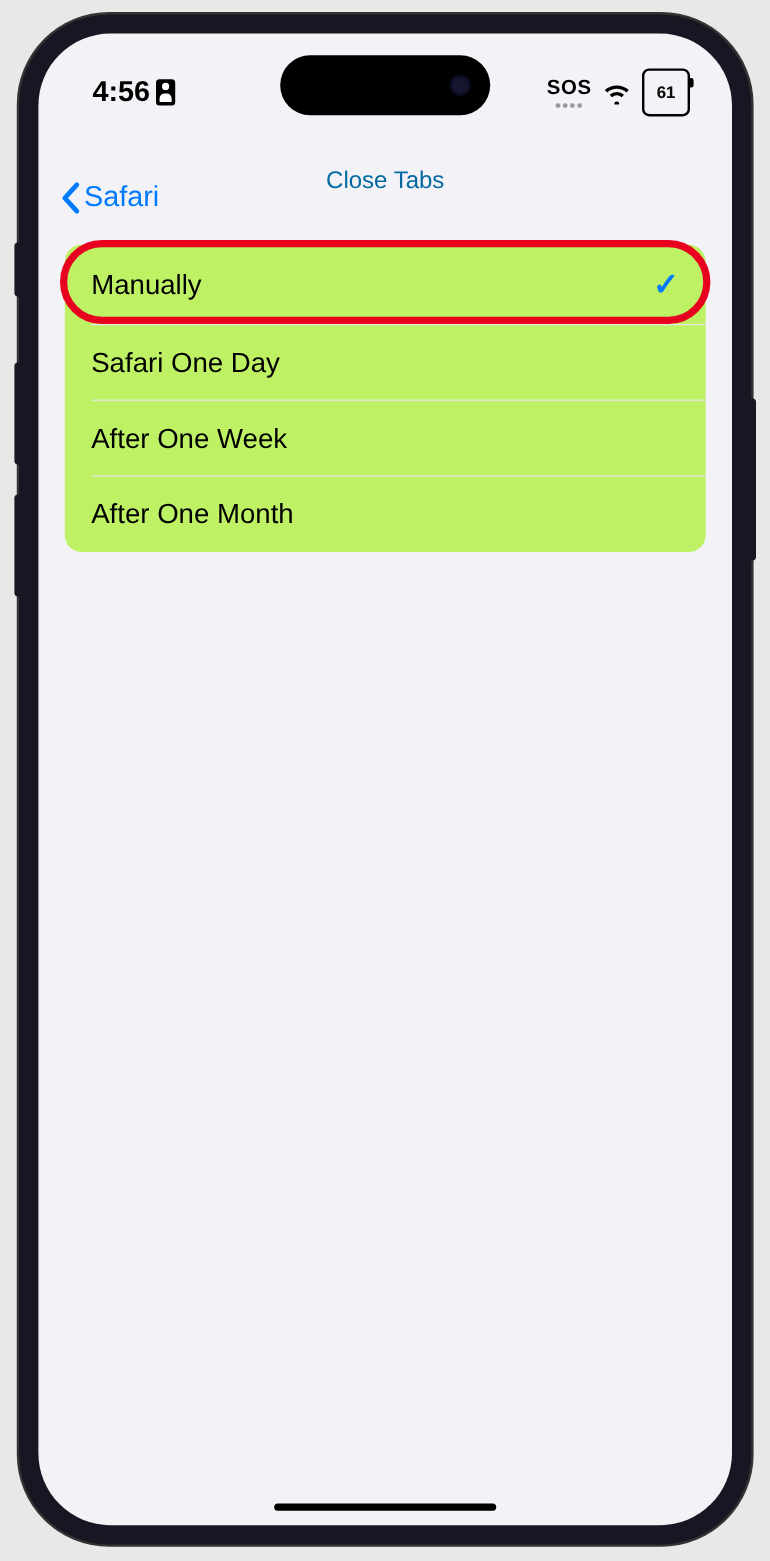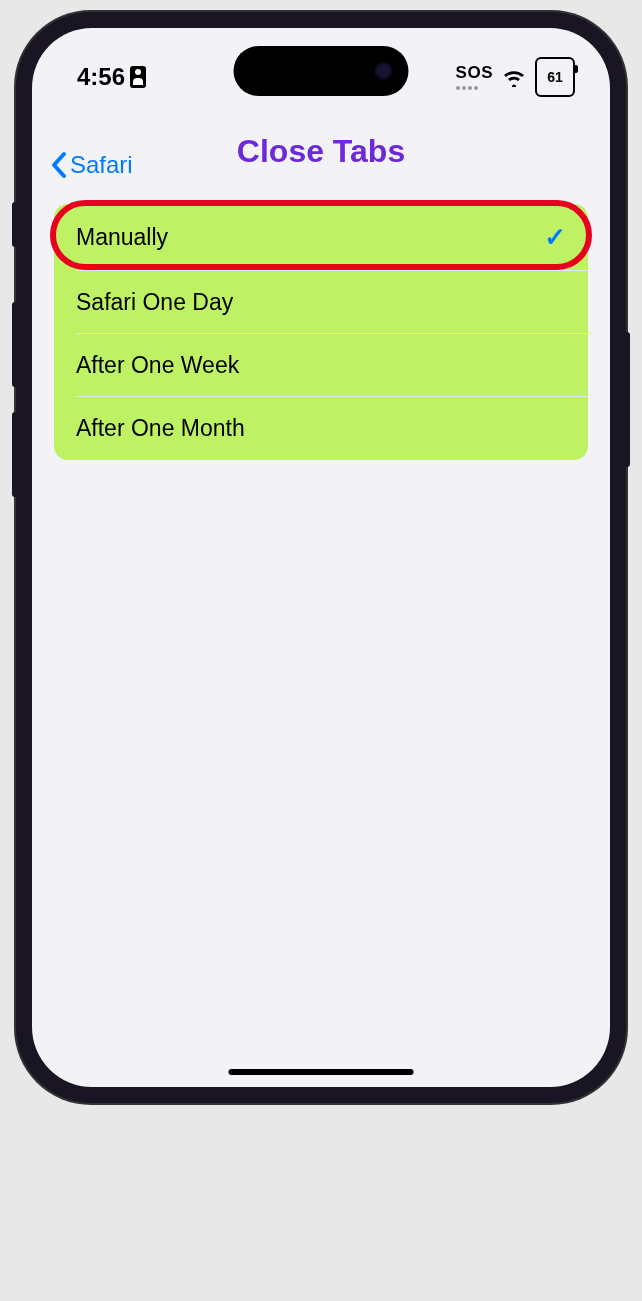--- a/index.html
+++ b/index.html
@@ -11,21 +11,21 @@
     body {
       background: #e8e8e8;
       display: flex;
       justify-content: center;
       align-items: flex-start;
       min-height: 1301px;
       width: 642px;
     }
     .phone-frame {
       width: 610px;
-      height: 1091px;
+      height: 1275px;
       background: #1a1522;
       border-radius: 75px;
       padding: 16px;
       margin-top: 12px;
       position: relative;
       box-shadow: 0 0 0 2px #333;
     }
     .side-button {
       position: absolute;
       background: #1a1522;
@@ -124,21 +124,21 @@
     }
     .sos-dots span {
       width: 4px;
       height: 4px;
       background: #999;
       border-radius: 50%;
     }
     .sos-wrap {
       display: flex;
       flex-direction: column;
-      align-items: flex-start;
+      align-items: center;
     }
     .wifi-icon svg { display: block; }
     .battery {
       width: 40px;
       height: 22px;
       border: 2px solid #000;
       border-radius: 6px;
       position: relative;
       display: flex;
       align-items: center;
@@ -183,23 +183,23 @@
       font-size: 24px;
       gap: 3px;
       cursor: pointer;
       margin-top: 28px;
     }
     .back-chevron svg { display: block; }
     .nav-title {
       position: absolute;
       left: 50%;
       transform: translateX(-50%);
-      font-size: 32px;
-      font-weight: 700;
-      color: #6d28d9;
+      font-size: 20px;
+      font-weight: 400;
+      color: #0369a1;
     }
     .list-group {
       margin: 0 22px;
       background: #bef264;
       border-radius: 14px;
       overflow: visible;
       position: relative;
     }
     .list-item {
       display: flex;

